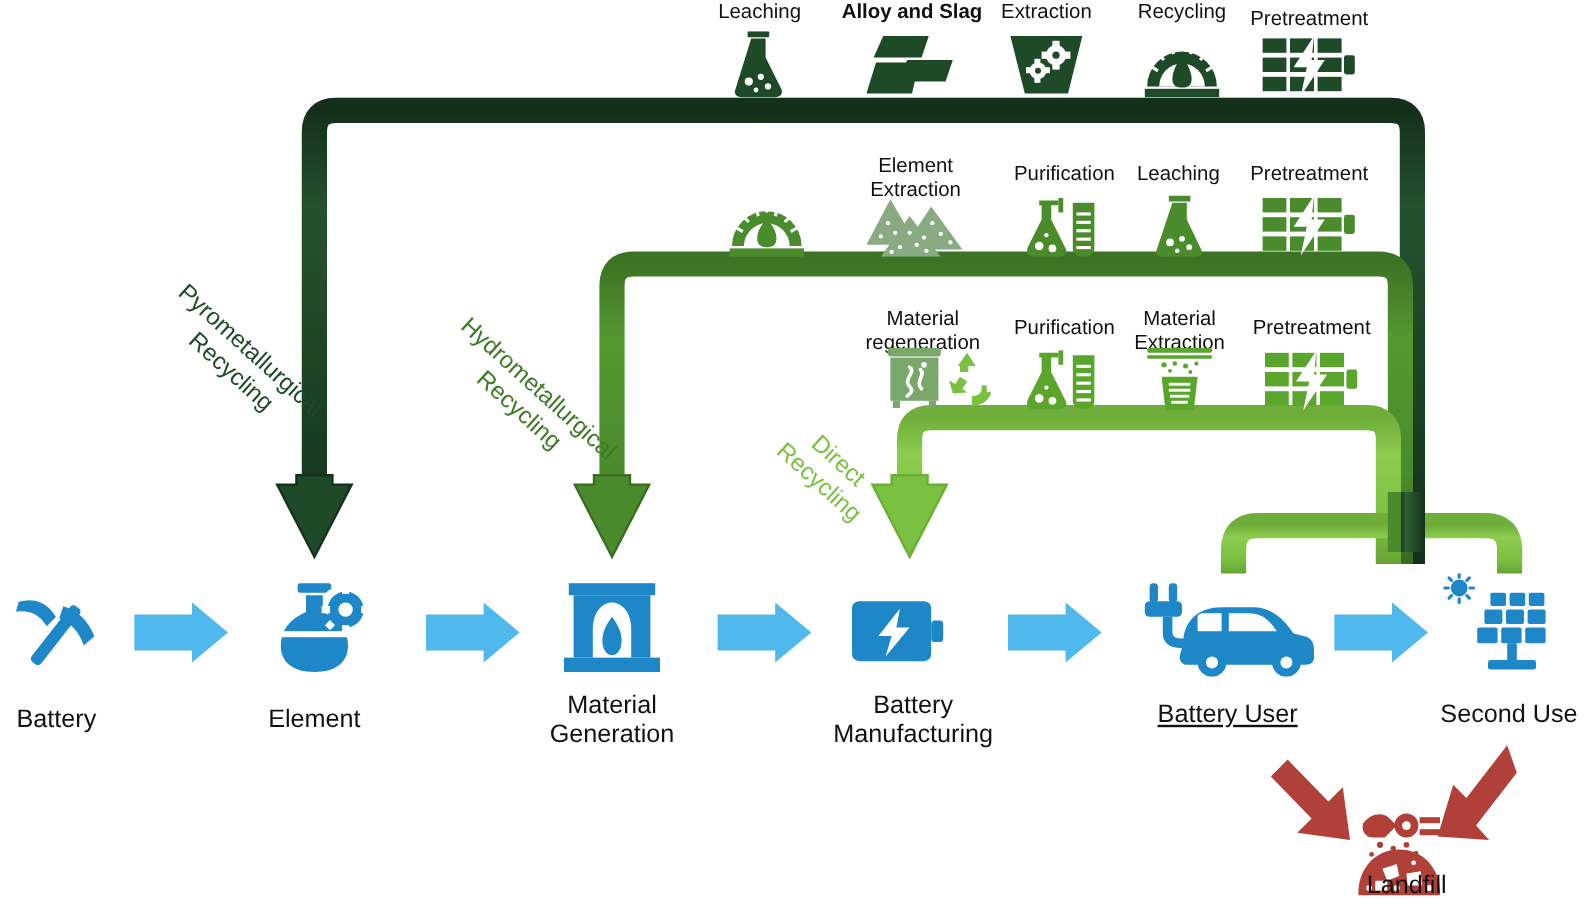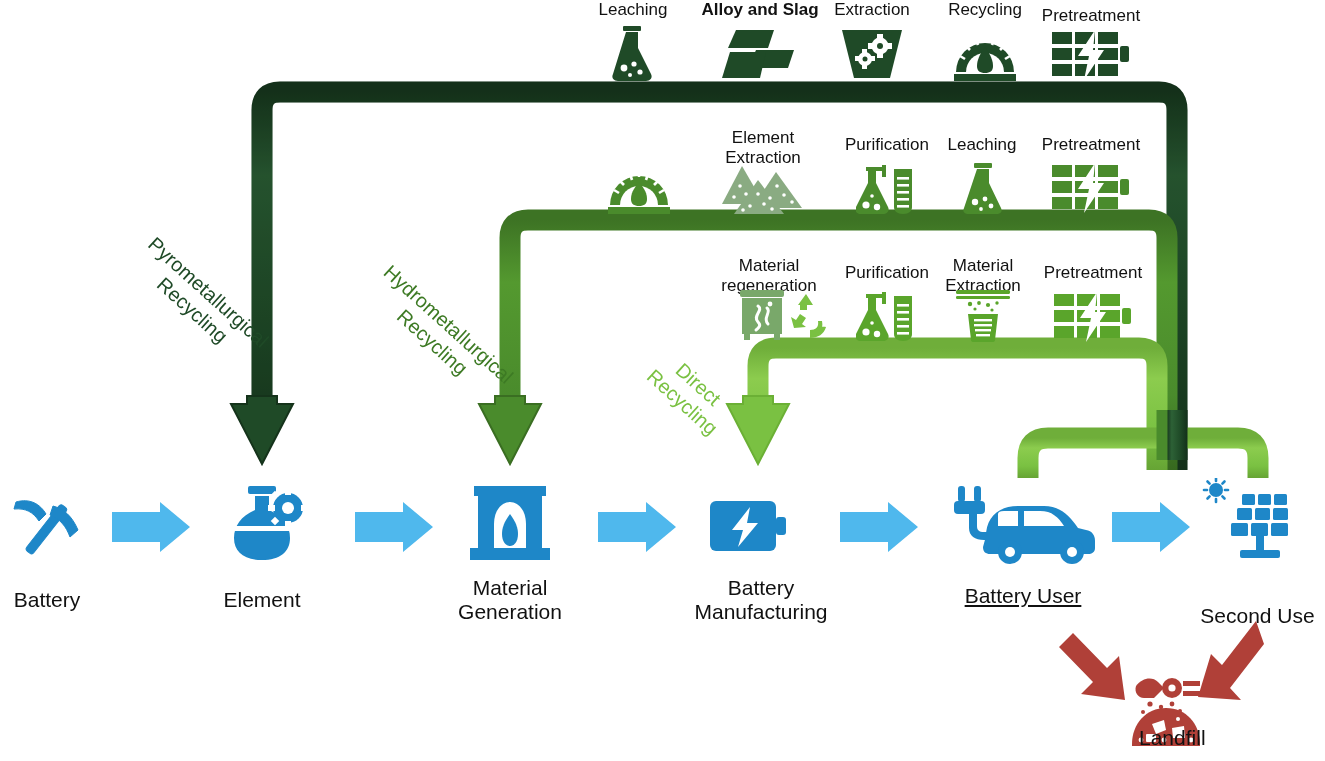--- a/index.html
+++ b/index.html
@@ -187,21 +187,21 @@
             <rect x="77" y="30" width="15" height="12" rx="1.5"></rect>
           <rect x="35" y="45" width="17" height="13" rx="1.5"></rect>
             <rect x="55" y="45" width="17" height="13" rx="1.5"></rect>
             <rect x="75" y="45" width="17" height="13" rx="1.5"></rect>
           <rect x="60" y="58" width="8" height="16"></rect>
           <rect x="44" y="72" width="40" height="8" rx="2"></rect>
         </g>
       </g>
     </svg>
   </div>
-  <div class="lbl step-lbl" style="left:1190px;top:604px;width:135px;">Second Use</div>
+  <div class="lbl step-lbl" style="left:1190px;top:584px;width:135px;">Second Use</div>
 
   <div class="lbl proc-lbl" style="left:578px;top:0px;width:110px;">Leaching</div>
   <div class="icon-box" style="left:604px;top:26px;width:56px;height:56px;">
     <svg viewBox="0 0 56 56" width="56" height="56">
       <g fill="#1f4a27">
         <rect x="19" y="0" width="18" height="5" rx="1"></rect>
         <path d="M22 6 L34 6 L34 22 L47 48 C 49 52, 46 55, 42 55 L 14 55 C 10 55, 7 52, 9 48 Z"></path>
       </g>
       <g fill="#fff">
           <circle cx="20" cy="42" r="3.4"></circle>

